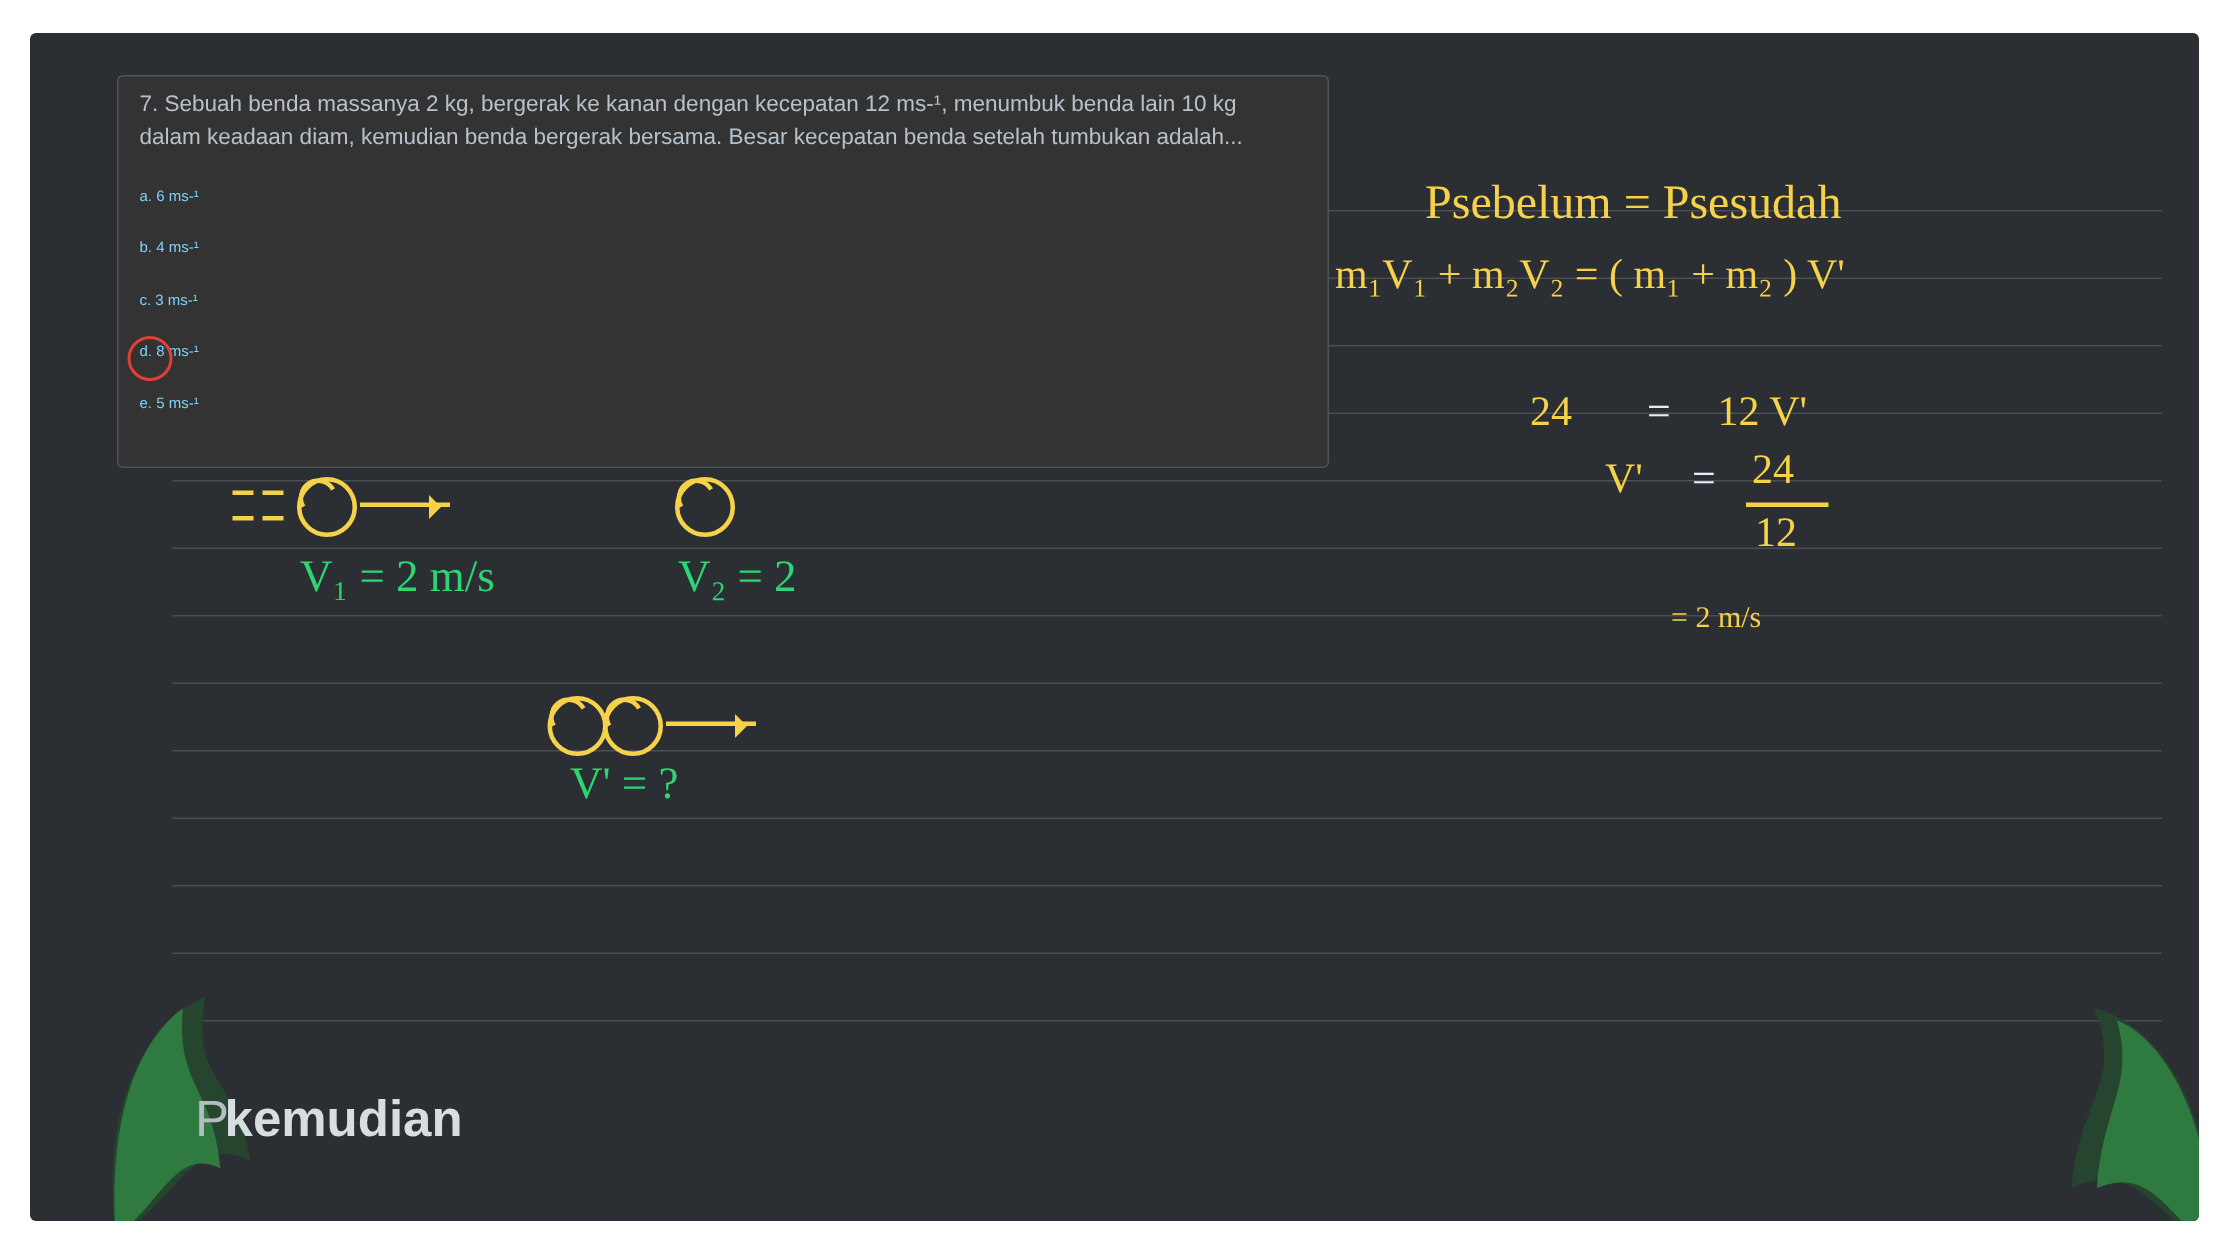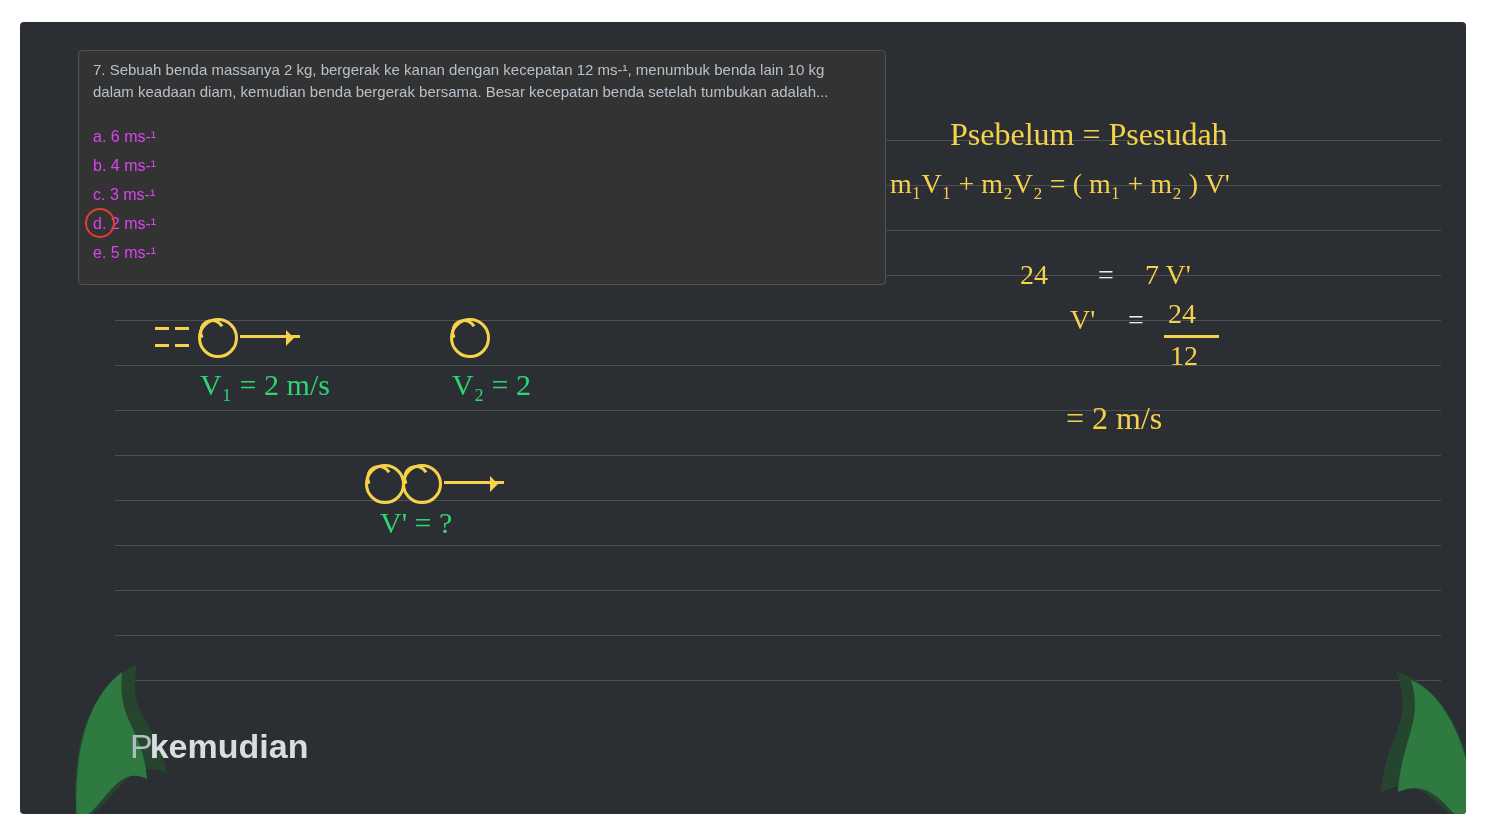--- a/index.html
+++ b/index.html
@@ -2,21 +2,21 @@
 <html><head>
 <meta charset="utf-8">
 <style>
   html,body{margin:0;padding:0;width:1486px;height:836px;background:#fff;overflow:hidden;font-family:Arial,Helvetica,sans-serif}
   .stage{position:relative;margin:22px 20px;width:1446px;height:792px;background:#2b2f33;border-radius:4px;overflow:hidden}
   
   .rule{position:absolute;left:95px;right:25px;height:0;border-top:1px solid #4a4f54}
   
   .qcard{position:absolute;left:58px;top:28px;width:770px;background:#333;border:1px solid #4d545a;border-radius:4px;padding:8px 22px 14px 14px;color:#b7c1ca;font-size:15px;line-height:1.45}
   .opts{margin-top:22px}
-  .opt{color:#d946ef;font-size:16px;margin:6px 0;position:relative}
+  .opt{color:#7dd3fc;font-size:10px;margin:20px 0;position:relative}
   .circle-d{position:absolute;left:-8px;top:-4px;width:26px;height:26px;border:2.5px solid #e43e36;border-radius:50%}
   
   .hw{position:absolute;font-family:'Segoe Script','Comic Sans MS',cursive;font-size:28px;line-height:1}
   .c-green{color:#2ed573}
   .c-yellow{color:#f6d24b}
   .c-white{color:#e6edf3}
   
   .ball{position:absolute;width:34px;height:34px;border:3px solid #f6d24b;border-radius:50%}
   .ball .sw{position:absolute;width:60%;height:60%;border:3px solid #f6d24b;border-radius:50%;left:-2px;top:-2px;transform:rotate(15deg);border-right-color:transparent;border-bottom-color:transparent}
   .dash{position:absolute;width:14px;height:0;border-top:3px solid #f6d24b}
@@ -51,21 +51,21 @@
   <div class="rule" style="top:658px"></div>
 
   <div class="qcard">
     <div>7. Sebuah benda massanya 2 kg, bergerak ke kanan dengan kecepatan 12 ms-¹, menumbuk benda lain 10 kg dalam keadaan diam, kemudian benda bergerak bersama. Besar kecepatan benda setelah tumbukan adalah...</div>
     <div class="opts">
       <div class="opt">a. 6 ms-¹</div>
       <div class="opt">b. 4 ms-¹</div>
       <div class="opt">c. 3 ms-¹</div>
       <div class="opt">
         <span class="circle-d"></span>
-        <span>d. 2 ms-¹</span>
+        <span>d. 8 ms-¹</span>
       </div>
       <div class="opt">e. 5 ms-¹</div>
     </div>
   </div>
 
   <div class="dash" style="left:135px;top:305px"></div>
   <div class="dash" style="left:155px;top:305px"></div>
   <div class="dash" style="left:135px;top:322px"></div>
   <div class="dash" style="left:155px;top:322px"></div>
   <div class="ball" style="left:178px;top:296px">
@@ -87,29 +87,29 @@
       <div class="sw"></div>
     </div>
   <div class="arr" style="left:424px;top:459px;width:60px"></div>
   <div class="hw c-green" style="left:360px;top:486px;font-size:30px">V' = ?</div>
 
   <div class="hw c-yellow" style="left:930px;top:96px;font-size:32px">Psebelum = Psesudah</div>
   <div class="hw c-yellow" style="left:870px;top:148px">m₁V₁ + m₂V₂  =  ( m₁ + m₂ ) V'</div>
 
   <div class="hw c-yellow" style="left:1000px;top:239px">24</div>
   <div class="hw c-white" style="left:1078px;top:239px">=</div>
-  <div class="hw c-yellow" style="left:1125px;top:239px">7 V'</div>
+  <div class="hw c-yellow" style="left:1125px;top:239px">12 V'</div>
 
   <div class="hw c-yellow" style="left:1050px;top:284px">V'</div>
   <div class="hw c-white" style="left:1108px;top:284px">=</div>
   <div class="hw c-yellow" style="left:1148px;top:278px">24</div>
   <div class="frac" style="left:1144px;top:313px;width:55px"></div>
   <div class="hw c-yellow" style="left:1150px;top:320px">12</div>
 
-  <div class="hw c-yellow" style="left:1046px;top:380px;font-size:32px">= 2 m/s</div>
+  <div class="hw c-yellow" style="left:1094px;top:380px;font-size:20px">= 2 m/s</div>
 
   <svg class="leafL" viewBox="0 0 120 170">
     <path d="M10,170 C0,80 30,30 70,10 C60,70 90,60 100,120 C60,100 50,150 10,170 Z" fill="#25452f"></path>
     <path d="M10,170 C5,90 25,40 55,18 C50,70 75,70 80,125 C50,110 40,150 10,170 Z" fill="#2e7a40"></path>
   </svg>
   <svg class="leafR" viewBox="0 0 120 170">
     <path d="M120,170 C120,70 80,20 40,10 C60,60 30,70 25,130 C70,110 80,150 120,170 Z" fill="#25452f"></path>
     <path d="M120,170 C118,80 85,30 55,18 C68,60 45,78 42,130 C80,115 88,150 120,170 Z" fill="#2e7a40"></path>
   </svg>
   <div class="brand">

